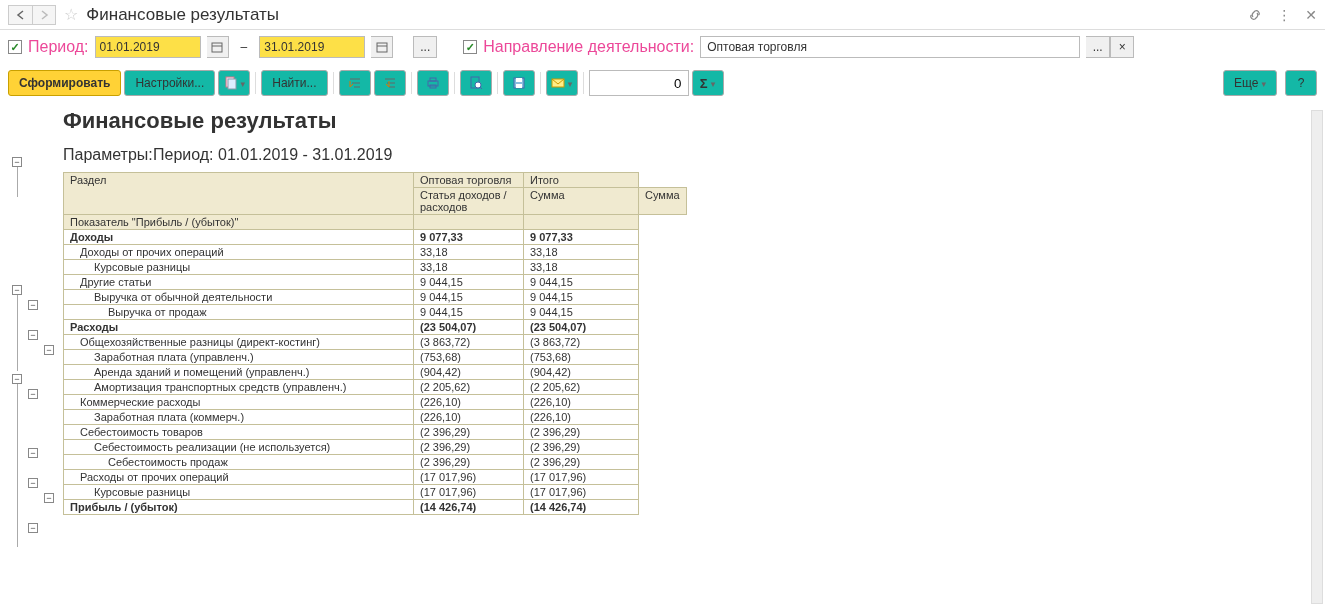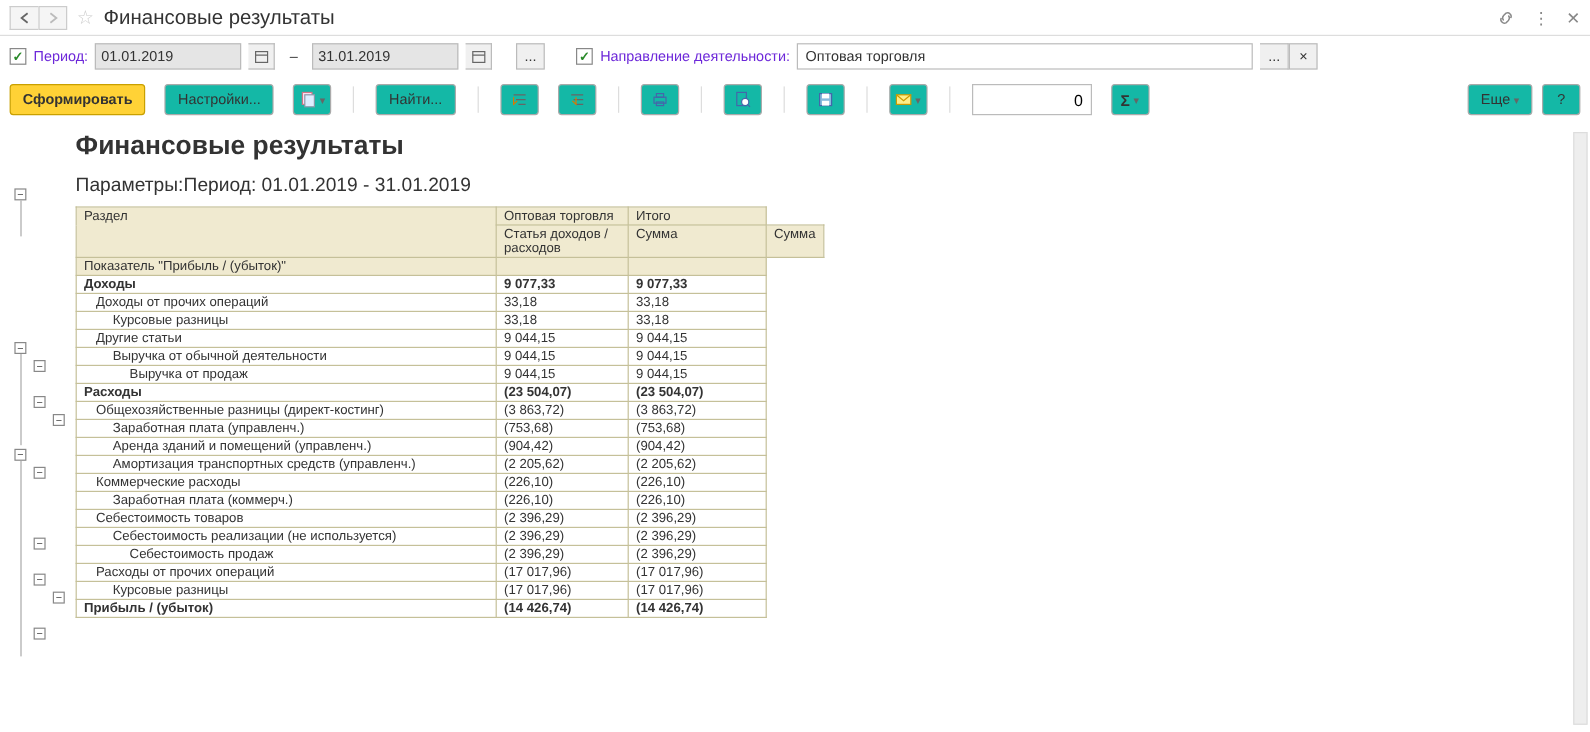--- a/index.html
+++ b/index.html
@@ -9,28 +9,28 @@
 .nav-btn { width: 24px; height: 20px; border: 1px solid #ccc; background: #f5f5f5; display: flex; align-items: center; justify-content: center; cursor: pointer; margin-right: 0; }
 .nav-btn:first-child { border-right: none; }
 .star-icon { margin: 0 8px; color: #ccc; font-size: 16px; }
 .title-text { font-size: 17px; color: #333; }
 .titlebar-right { margin-left: auto; display: flex; gap: 14px; align-items: center; color: #888; }
 .titlebar-right span { cursor: pointer; font-size: 14px; }
 
 .filter-bar { display: flex; align-items: center; padding: 6px 8px; gap: 6px; }
 .chk { width: 14px; height: 14px; border: 1px solid #888; display: inline-flex; align-items: center; justify-content: center; background: #fff; }
 .chk.checked::after { content: "✓"; color: #2a8a2a; font-size: 11px; font-weight: bold; }
-.filter-label { font-size: 12px; color: #6d28d9; }
-.date-input { border: 1px solid #bbb; background: #e5e5e5; padding: 2px 4px; width: 122px; height: 22px; display: flex; align-items: center; }
+.filter-label { font-size: 16px; color: #ec4899; }
+.date-input { border: 1px solid #bbb; background: #fde047; padding: 2px 4px; width: 106px; height: 22px; display: flex; align-items: center; }
 .date-cal { width: 22px; height: 22px; border: 1px solid #bbb; border-left: none; background: #f0f0f0; display: flex; align-items: center; justify-content: center; }
 .dash { margin: 0 6px; }
 .small-btn { width: 24px; height: 22px; border: 1px solid #bbb; background: #f0f0f0; display: flex; align-items: center; justify-content: center; cursor: pointer; }
 .wide-input { border: 1px solid #bbb; background: #fff; padding: 2px 6px; height: 22px; flex: 0 0 380px; display: flex; align-items: center; }
 
-.toolbar { display: flex; align-items: center; padding: 6px 8px; gap: 16px; }
+.toolbar { display: flex; align-items: center; padding: 6px 8px; gap: 3px; }
 .btn { border: 1px solid #aaa; background: #14b8a6; padding: 4px 10px; height: 26px; display: flex; align-items: center; cursor: pointer; border-radius: 3px; }
 .btn.primary { background: #ffd236; border-color: #c9a000; font-weight: bold; }
 .btn.icon-only { width: 32px; justify-content: center; padding: 0; }
 .btn .caret::after { content: "▾"; font-size: 9px; margin-left: 3px; color: #666; }
 .sep { width: 1px; height: 22px; background: #ddd; margin: 0 2px; }
 .num-input { border: 1px solid #bbb; background: #fff; width: 100px; height: 26px; text-align: right; padding: 2px 6px; }
 .toolbar-right { margin-left: auto; display: flex; gap: 8px; padding-left: 32px; }
 
 .report-area { display: flex; padding: 6px 0 0 8px; overflow: auto; height: 540px;}
 .tree-gutter { width: 55px; flex-shrink: 0; position: relative; }

